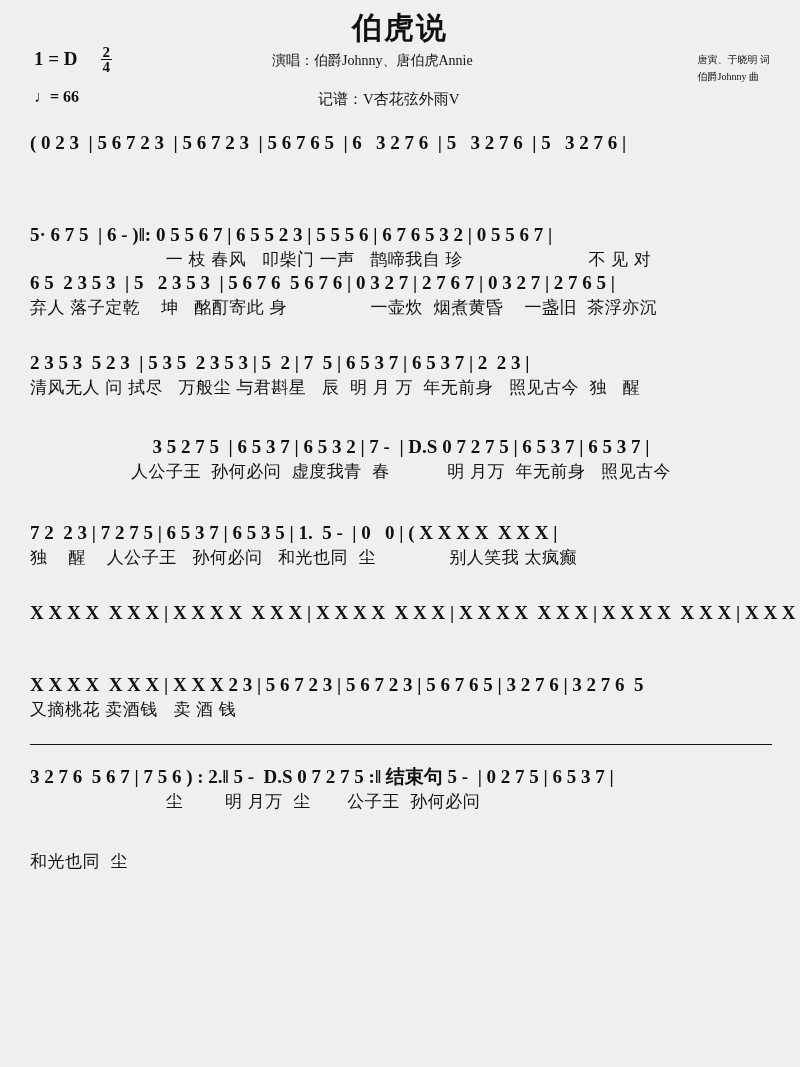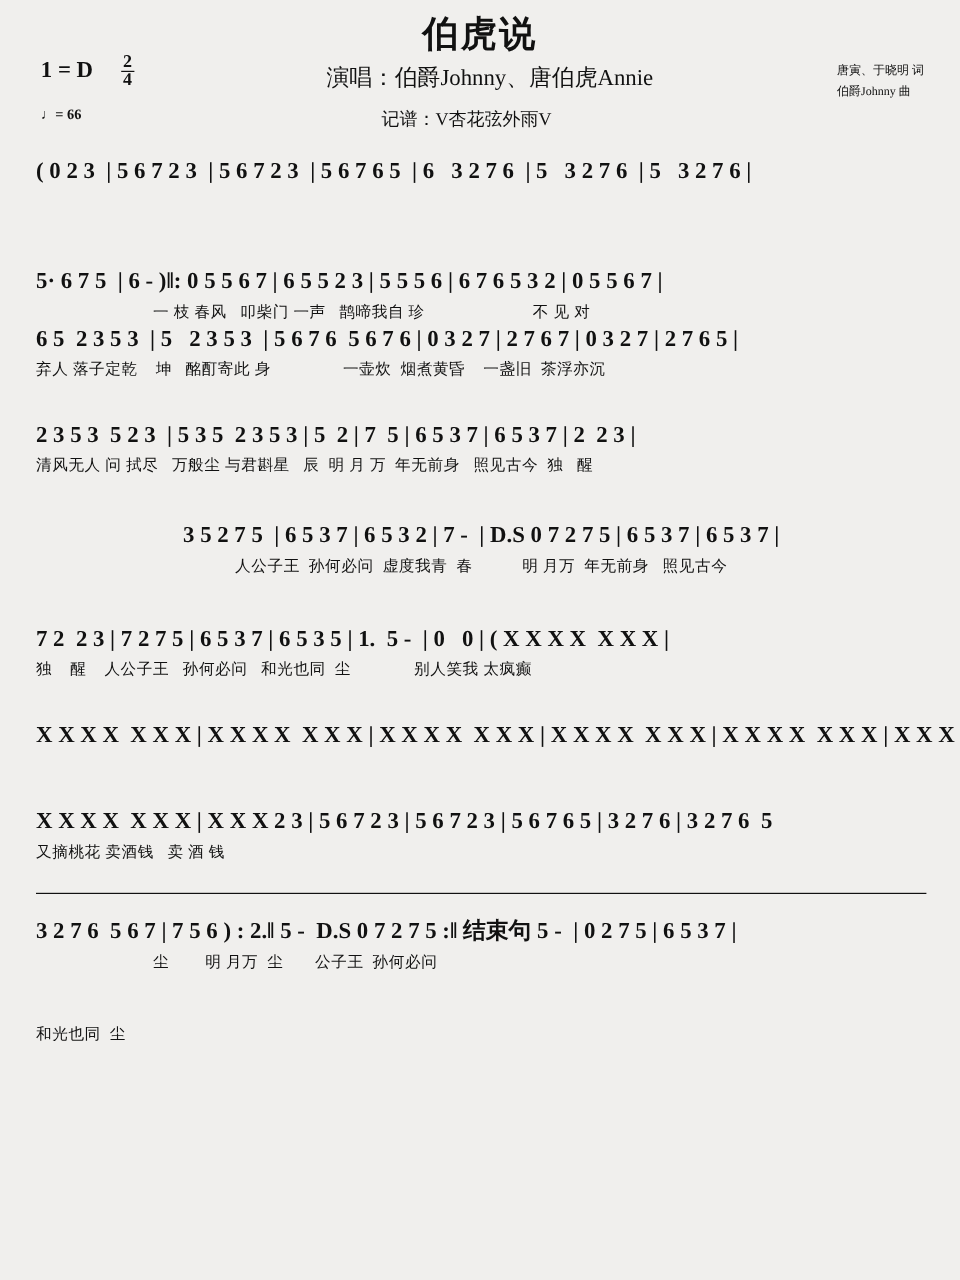--- a/index.html
+++ b/index.html
@@ -48,28 +48,28 @@
     margin-left: 3px;
     position: relative;
     top: -3px;
   }
   .meter .num { display: block; border-bottom: 1.6px solid #111; padding: 0 2px;}
   .meter .den { display: block; padding: 0 2px;}
   .tempo {
     position: absolute;
     left: 34px;
     top: 88px;
-    font-size: 12px;
+    font-size: 16px;
     font-weight: bold;
   }
   .singer {
     position: absolute;
     left: 272px;
     top: 52px;
-    font-size: 19px;
+    font-size: 14px;
   }
   .notation-credit {
     position: absolute;
     left: 318px;
     top: 90px;
     font-size: 15px;
   }
   .credits {
     position: absolute;
     right: 30px;
@@ -87,22 +87,22 @@
   .notes {
     font-family: "Liberation Serif", serif;
     font-size: 19px;
     font-weight: bold;
     letter-spacing: 0px;
     white-space: pre;
     height: 30px;
     line-height: 30px;
   }
   .lyr {
-    font-family: Liberation Serif, serif;
-    font-size: 13px;
+    font-family: Liberation Sans, sans-serif;
+    font-size: 17px;
     white-space: pre;
     height: 20px;
     line-height: 20px;
     letter-spacing: 0.5px;
   }
   .hr {
     position: absolute;
     left: 30px;
     width: 742px;
     height: 0;

